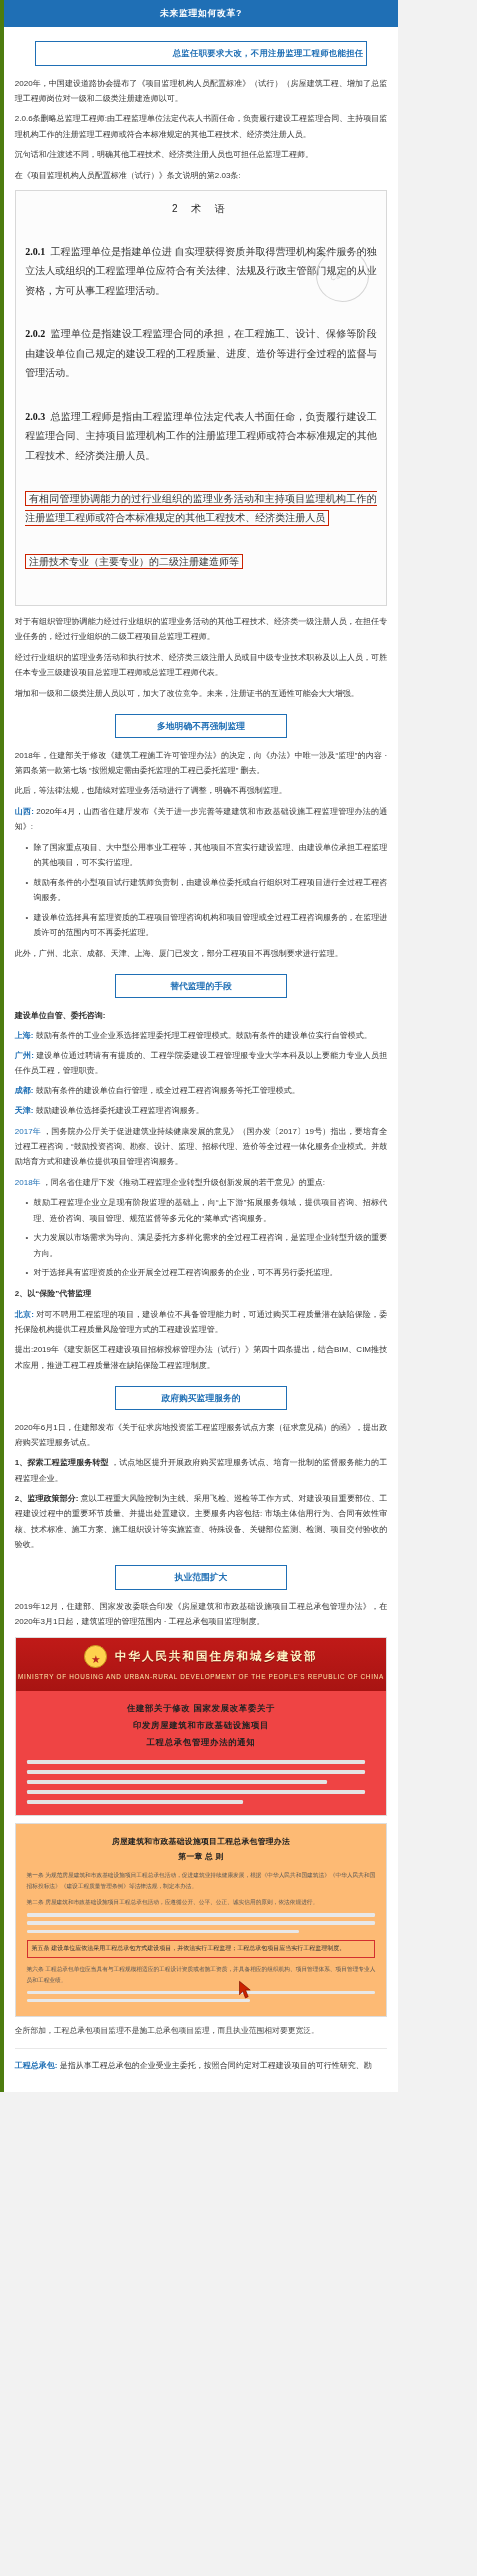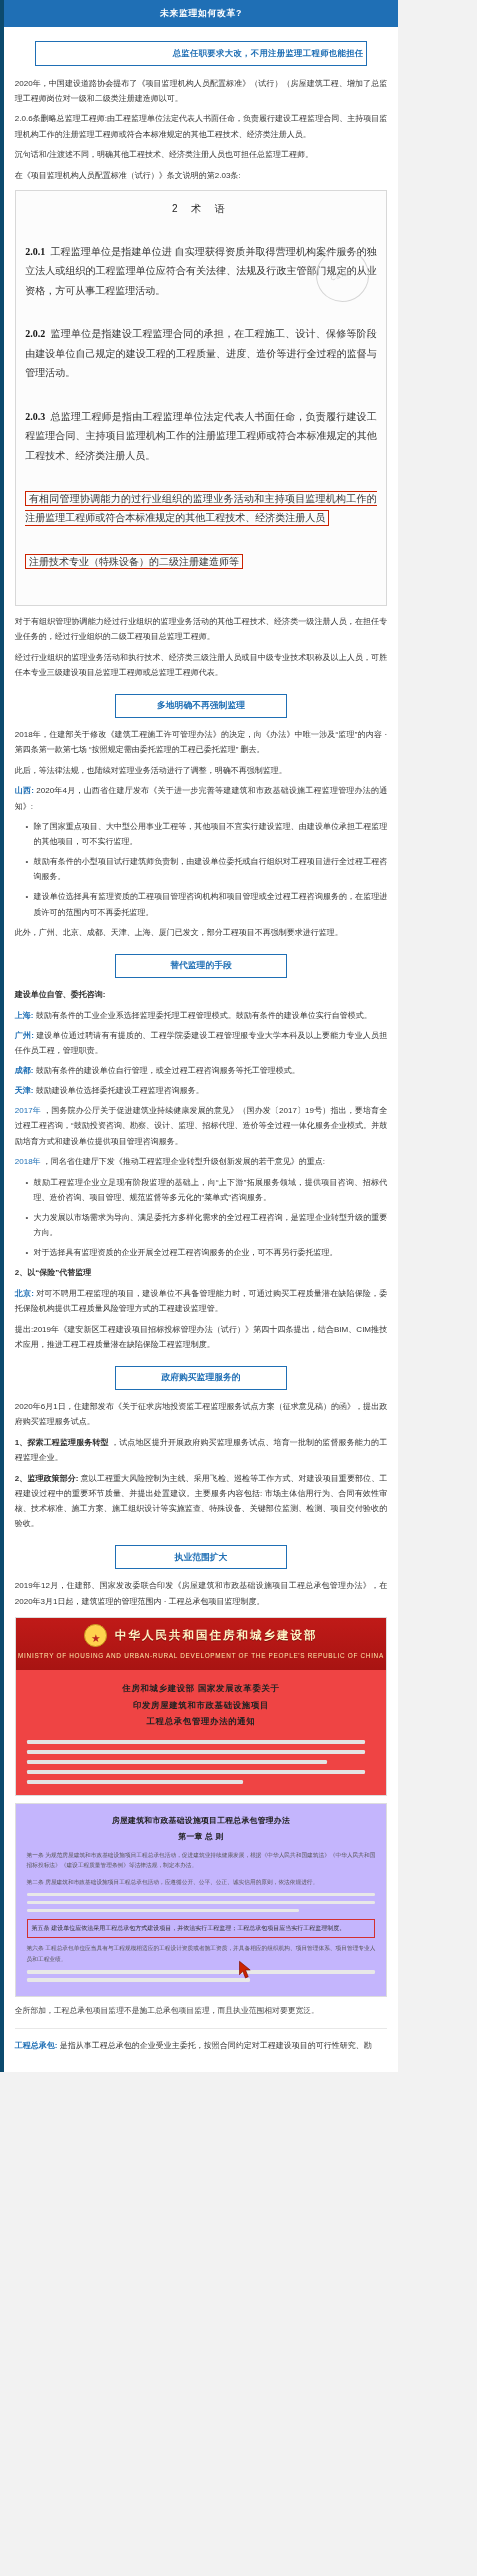--- a/index.html
+++ b/index.html
@@ -10,21 +10,21 @@
     font-family: "Liberation Sans", sans-serif;
     color: #333;
     font-size: 8px;
     line-height: 1.9;
   }
   .page {
     width: 398px;
     background: #ffffff;
     position: relative;
     padding: 0 0 13.5px 0;
-    border-left: 4px solid #0c4a6e;
+    border-left: 4px solid #4d7c0f;
   }
   .topbar {
     background: #1f6fb5;
     color: #ffffff;
     text-align: center;
     font-size: 8.8px;
     font-weight: bold;
     padding: 4.7px 0 5.4px 0;
     letter-spacing: 0.7px;
   }
@@ -177,21 +177,21 @@
     border-radius: 1.3px;
   }
   .ministry .gl.s { width: 62%; }
   .ministry .gl.m { width: 86%; }
   .ministry .gl.l { width: 97%; }
 
   
   .scan {
     margin: 6.7px 0 2.7px 0;
     border: 0.7px solid #ddd;
-    background: #c4b5fd;
+    background: #fdba74;
     padding: 9.4px 10.8px;
     position: relative;
   }
   .scan .sh {
     text-align: center;
     font-weight: bold;
     font-size: 7.8px;
     line-height: 2;
     letter-spacing: 0.3px;
     color: #222;
@@ -249,28 +249,29 @@
 
       <div class="num-line">
         <span class="num">2.0.3</span>
         <span>总监理工程师是指由工程监理单位法定代表人书面任命，负责履行建设工程监理合同、主持项目监理机构工作的注册监理工程师或符合本标准规定的其他工程技术、经济类注册人员。</span>
       </div>
 
       <div class="num-line">
         <span class="term-box">有相同管理协调能力的过行业组织的监理业务活动和主持项目监理机构工作的注册监理工程师或符合本标准规定的其他工程技术、经济类注册人员</span>
       </div>
       <div class="num-line">
-        <span class="term-box">注册技术专业（特殊设备）的二级注册建造师等</span>
+        <span class="term-box">注册技术专业（主要专业）的二级注册建造师等</span>
       </div>
 
       <div class="watermark">C&amp;I&amp;C</div>
     </div>
 
     <p>对于有组织管理协调能力经过行业组织的监理业务活动的其他工程技术、经济类一级注册人员，在担任专业任务的，经过行业组织的二级工程项目总监理工程师。</p>
     <p>经过行业组织的监理业务活动和执行技术、经济类三级注册人员或目中级专业技术职称及以上人员，可胜任本专业三级建设项目总监理工程师或总监理工程师代表。</p>
+    <p>增加和一级和二级类注册人员以可，加大了改位竞争。未来，注册证书的互通性可能会大大增强。</p>
 
     <div class="section-head">多地明确不再强制监理</div>
 
     <p>2018年，住建部关于修改《建筑工程施工许可管理办法》的决定，向《办法》中唯一涉及“监理”的内容 · 第四条第一款第七场 “按照规定需由委托监理的工程已委托监理” 删去。</p>
     <p>此后，等法律法规，也陆续对监理业务活动进行了调整，明确不再强制监理。</p>
 
     <p>
       <span class="region-name">山西:</span>
       <span>2020年4月，山西省住建厅发布《关于进一步完善等建建筑和市政基础设施工程监理管理办法的通知》:</span>
     </p>
@@ -346,21 +347,21 @@
 
     <p>2019年12月，住建部、国家发改委联合印发《房屋建筑和市政基础设施项目工程总承包管理办法》，在2020年3月1日起，建筑监理的管理范围内 · 工程总承包项目监理制度。</p>
 
     <div class="ministry">
       <div class="band">
         <span class="emblem"></span>
         <span class="mtitle">中华人民共和国住房和城乡建设部</span>
         <div class="msub">MINISTRY OF HOUSING AND URBAN-RURAL DEVELOPMENT OF THE PEOPLE'S REPUBLIC OF CHINA</div>
       </div>
       <div class="body">
-        <div class="doc-h" style="white-space:pre-line;">住房和城乡建设部 国家发展改革委关于
+        <div class="doc-h" style="white-space:pre-line;">住建部关于修改 国家发展改革委关于
 印发房屋建筑和市政基础设施项目
 工程总承包管理办法的通知</div>
         <div class="gray-lines">
           <div class="gl l"></div>
           <div class="gl l"></div>
           <div class="gl m"></div>
           <div class="gl l"></div>
           <div class="gl s"></div>
         </div>
       </div>

